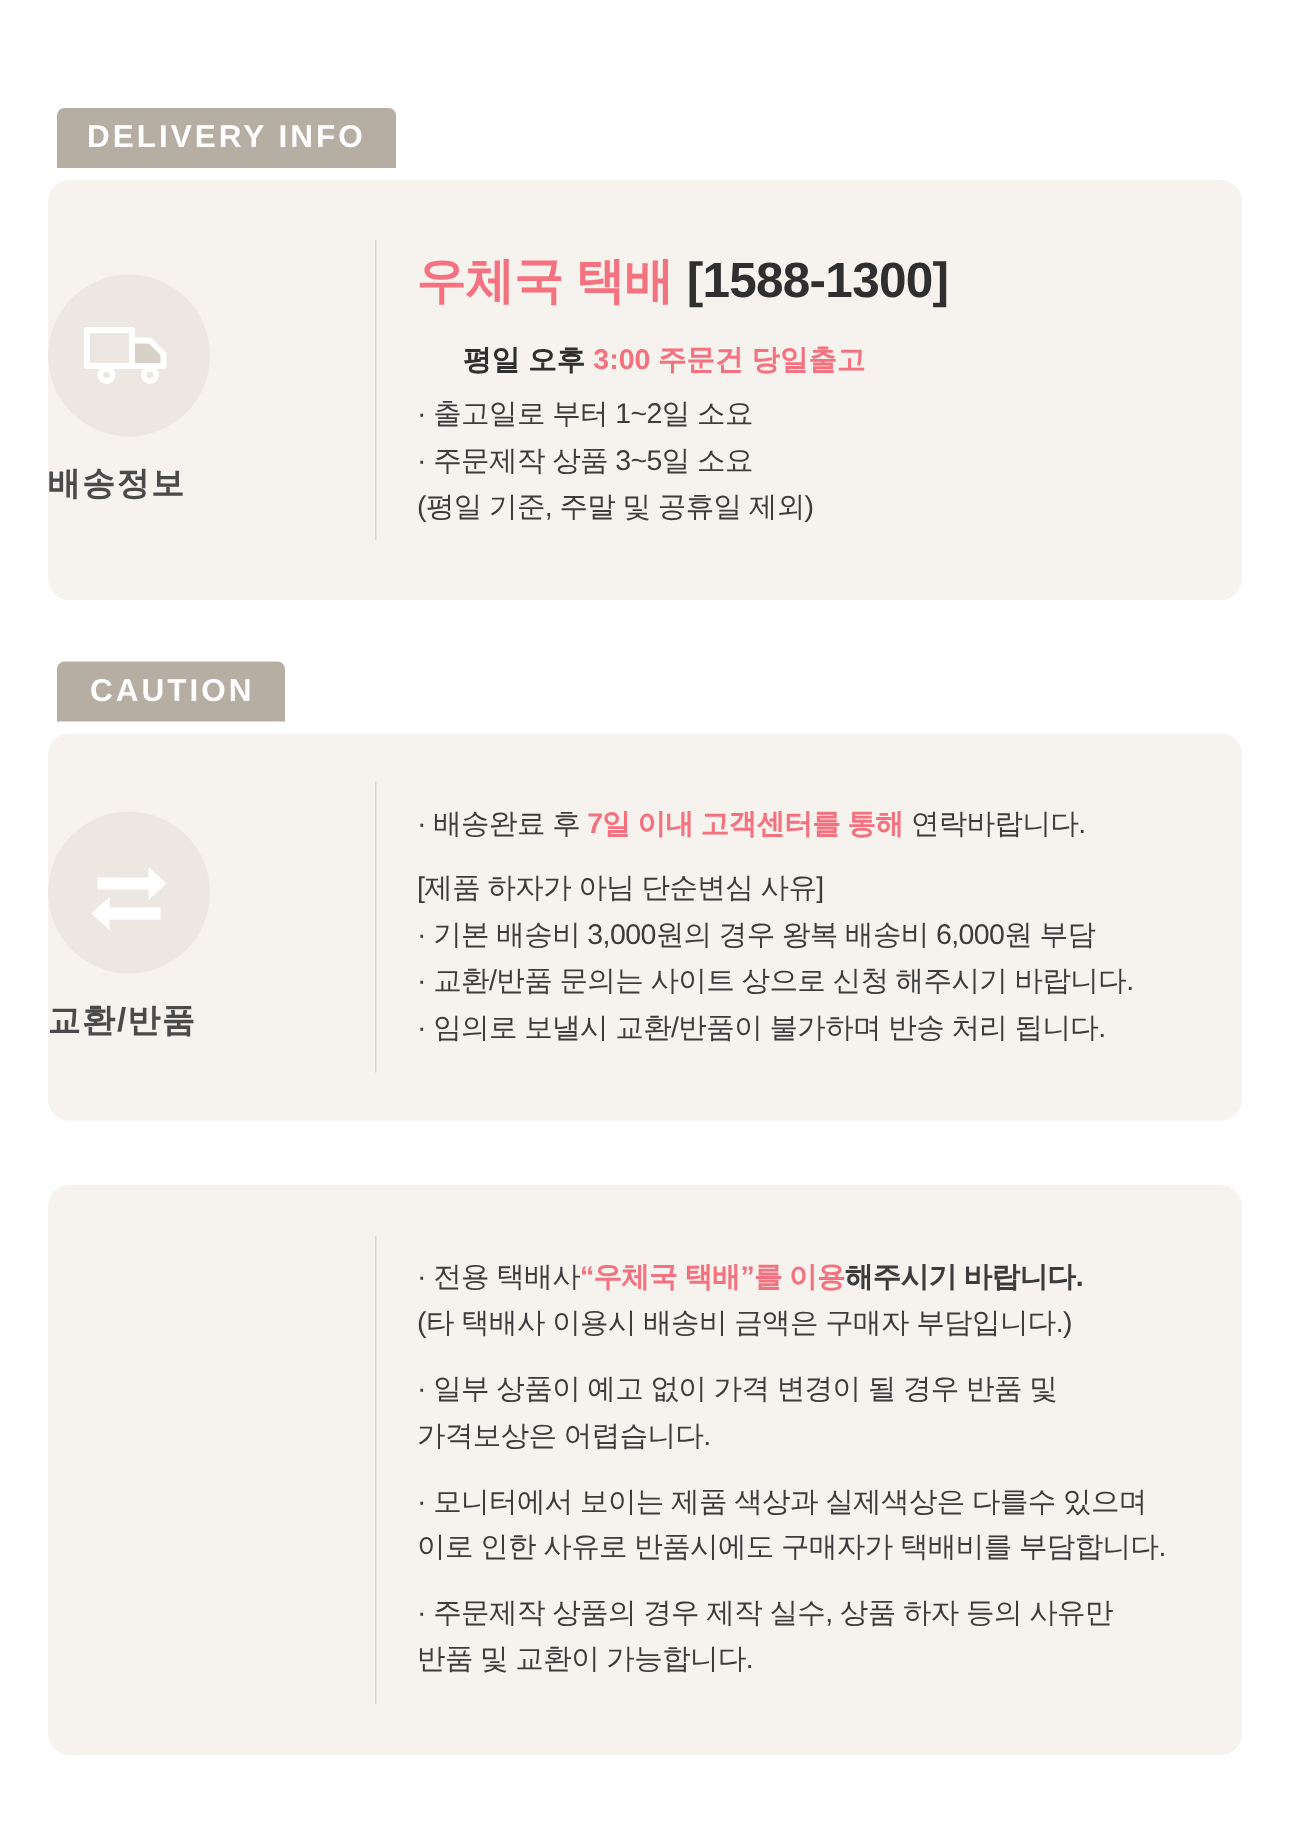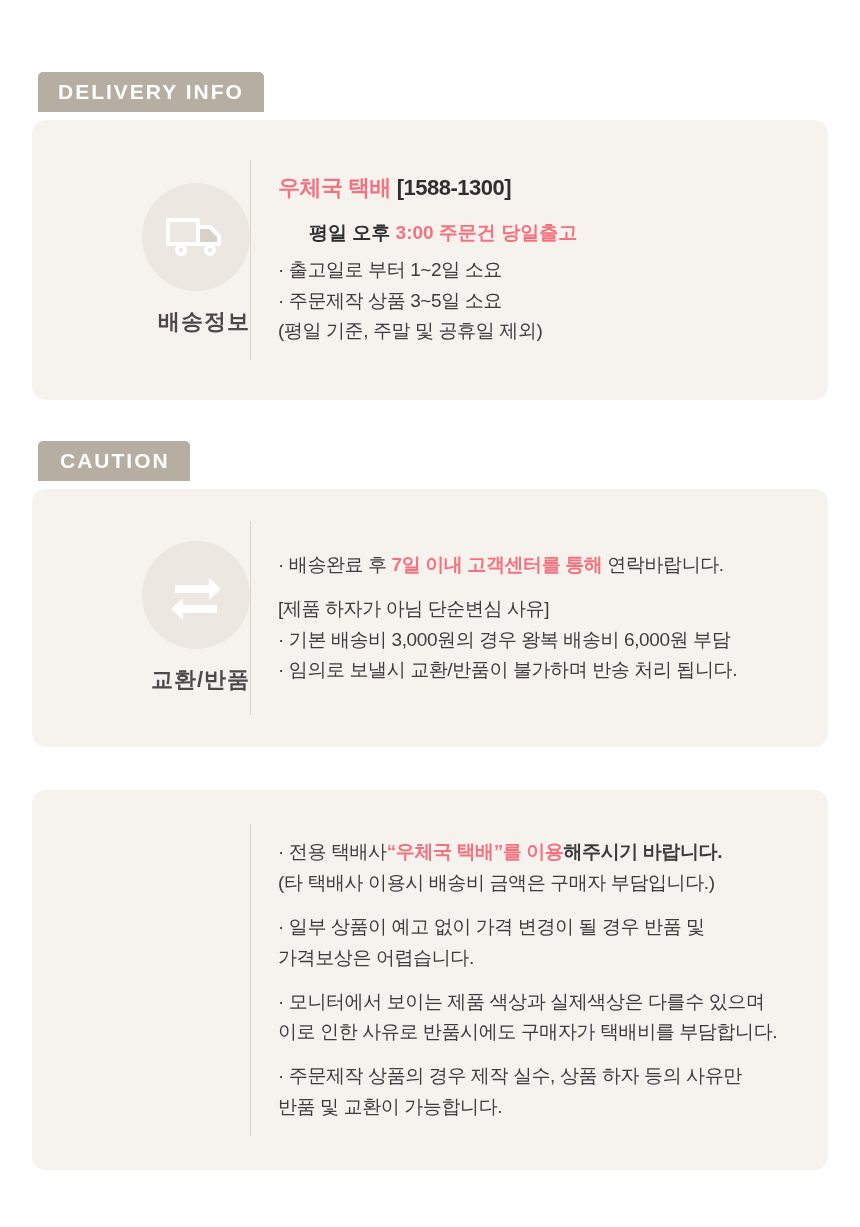--- a/index.html
+++ b/index.html
@@ -49,21 +49,21 @@
 
   
   .iconcol {
     position: absolute;
     left: 0;
     top: 0;
     width: 218px;
     height: 100%;
     display: flex;
     flex-direction: column;
-    align-items: flex-end;
+    align-items: flex-start;
     justify-content: center;
   }
   .icon-circle {
     width: 108px;
     height: 108px;
     border-radius: 50%;
     background: #ece7e1;
     display: flex;
     align-items: center;
     justify-content: center;
@@ -91,21 +91,21 @@
     position: absolute;
     left: 246px;
     right: 24px;
     top: 0;
     bottom: 0;
     display: flex;
     flex-direction: column;
     justify-content: center;
   }
   .headline {
-    font-size: 22px;
+    font-size: 33px;
     font-weight: bold;
     color: #2f2f2f;
     margin-bottom: 17px;
     letter-spacing: -0.5px;
   }
   .headline .pink { color: #f4727f; }
 
   .subline {
     font-size: 19px;
     font-weight: bold;
@@ -175,20 +175,21 @@
       <div class="icon-label">교환/반품</div>
     </div>
     <div class="divider"></div>
     <div class="content">
       <div class="line">
         <span>· 배송완료 후 </span><span class="pink">7일 이내 고객센터를 통해</span><span> 연락바랍니다.</span>
       </div>
       <div class="gap"></div>
       <div class="line">[제품 하자가 아님 단순변심 사유]</div>
       <div class="line">· 기본 배송비 3,000원의 경우 왕복 배송비 6,000원 부담</div>
+      <div class="line">· 교환/반품 문의는 사이트 상으로 신청 해주시기 바랍니다.</div>
       <div class="line">· 임의로 보낼시 교환/반품이 불가하며 반송 처리 됩니다.</div>
     </div>
   </div>
 
   <div class="panel p3">
     <div class="divider"></div>
     <div class="content">
 
       <div class="line">
         <span>· 전용 택배사</span><span class="pink">“우체국 택배”를 이용</span><span class="bold">해주시기 바랍니다.</span>

